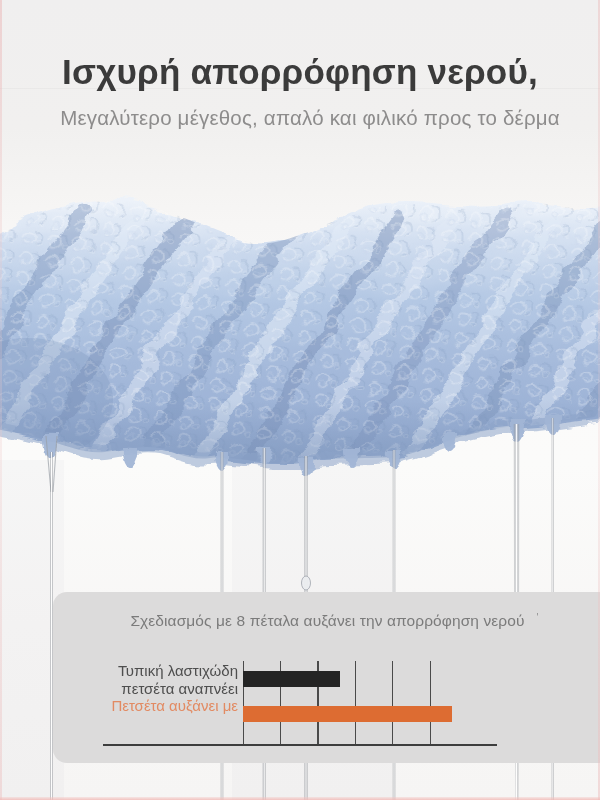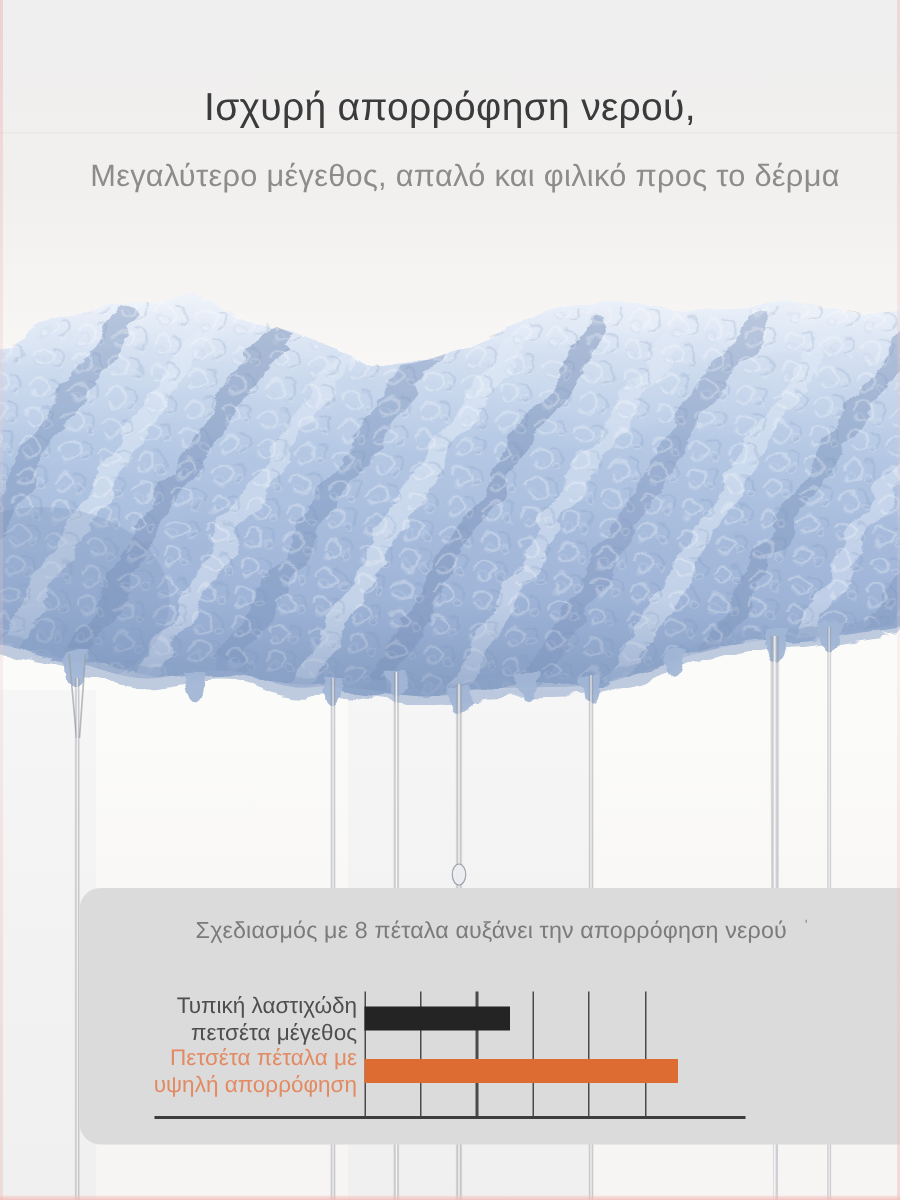--- a/index.html
+++ b/index.html
@@ -7,21 +7,21 @@
   body { font-family: "Liberation Sans", "DejaVu Sans", sans-serif; }
 
   .page {
     position: relative; width: 600px; height: 800px; overflow: hidden;
     background: linear-gradient(180deg, #f0efef 0%, #f1f0ef 16%, #f7f6f5 28%,
                 #fbfaf9 40%, #fbfbfa 58%, #f8f7f6 78%, #f6f5f4 100%);
   }
 
   
   .header { position: absolute; top: 50px; left: 0; right: 0; text-align: center; z-index: 2; }
-  .title { font-size: 26px; line-height: 43px; font-weight: 400; color: #3b3b3b; letter-spacing: 0.2px; }
+  .title { font-size: 35px; line-height: 43px; font-weight: 700; color: #3b3b3b; letter-spacing: 0.2px; }
   .subtitle { margin-top: 13px; font-size: 20.5px; color: #8d8c8c; font-weight: 400; letter-spacing: 0.2px; padding-left: 20px; }
 
   
   .scene { position: absolute; left: 0; top: 0; width: 600px; height: 800px; z-index: 1; }
 
   
   .seam { position: absolute; left: 0; right: 0; top: 88px; height: 1px; background: rgba(120,115,110,0.05); z-index: 1; }
   .panel-band { position: absolute; top: 460px; bottom: 0; background: rgba(150,150,158,0.045); z-index: 1; }
   .panel-band.b1 { left: 232px; width: 160px; }
   .panel-band.b2 { left: 0px; width: 64px; }
@@ -180,24 +180,23 @@
         <div class="gridline" style="left: 149.6px;"></div>
         <div class="gridline" style="left: 187px;"></div>
       </div>
     <div class="baseline"></div>
 
     <div class="bar bar-0" style="width: 97.2px; background: rgb(36, 36, 36);"></div>
     <div class="bar bar-1" style="width: 209.4px; background: rgb(221, 108, 50);"></div>
 
     <div class="cat-label l0" style="color: rgb(78, 78, 78);">
       <div>Τυπική λαστιχώδη</div>
-      <div>πετσέτα μέγεθος</div>
+      <div>πετσέτα αναπνέει</div>
     </div>
     <div class="cat-label l1" style="color: rgb(226, 138, 98);">
-      <div>Πετσέτα πέταλα με</div>
-      <div>υψηλή απορρόφηση</div>
+      <div>Πετσέτα αυξάνει με</div>
     </div>
   </section>
 
   <div class="edge edge-left"></div>
   <div class="edge edge-right"></div>
   <div class="edge edge-bottom"></div>
 </div>
 
 </body></html>

